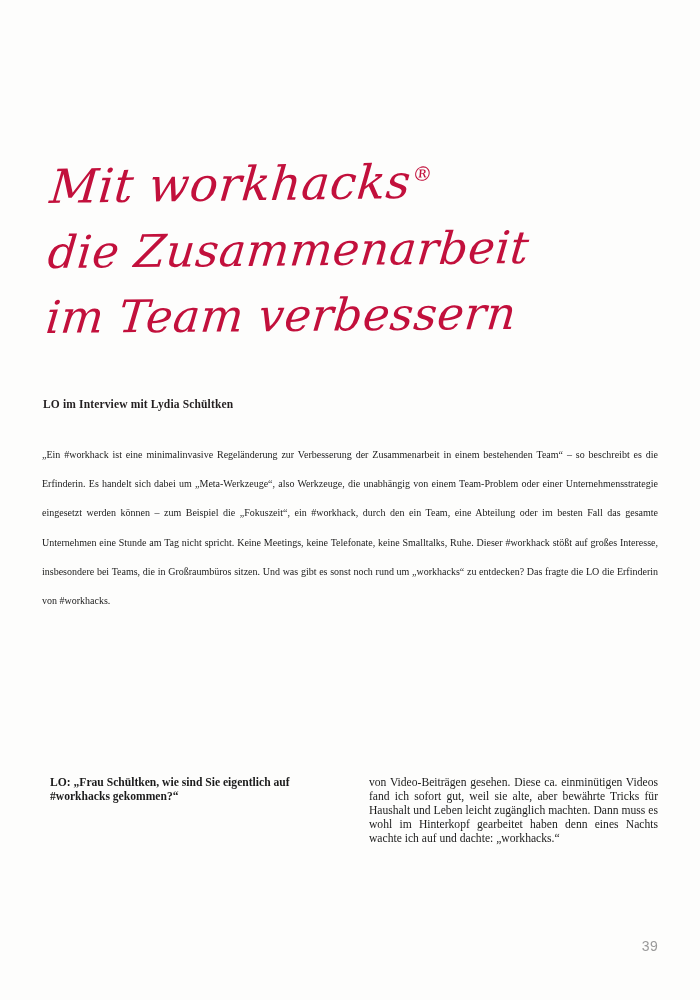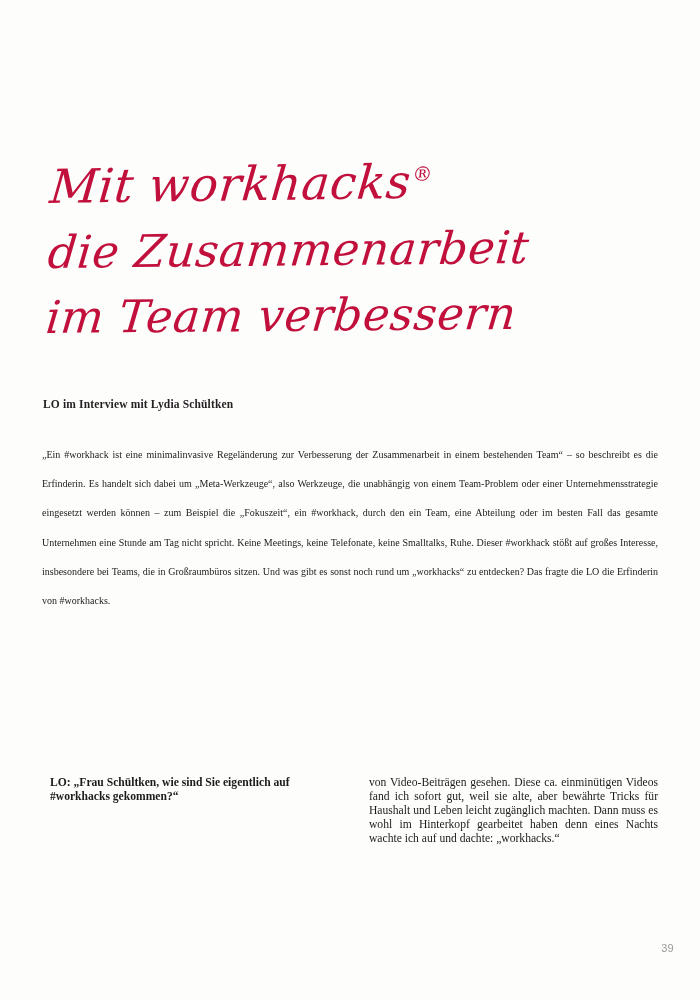--- a/index.html
+++ b/index.html
@@ -118,23 +118,23 @@
   .qa-cont .spk {
     font-weight: 700;
   }
   .qa-cont {
     margin: 0;
   }
 
   
   .folio {
     position: absolute;
-    right: 26px;
+    right: 42px;
     bottom: 46px;
-    font-size: 11px;
+    font-size: 14px;
     color: #9a9a9a;
     font-family: "Liberation Sans", sans-serif;
     letter-spacing: 0.3px;
   }
 </style>
 </head>
 <body>
 
 <div class="page">
 

